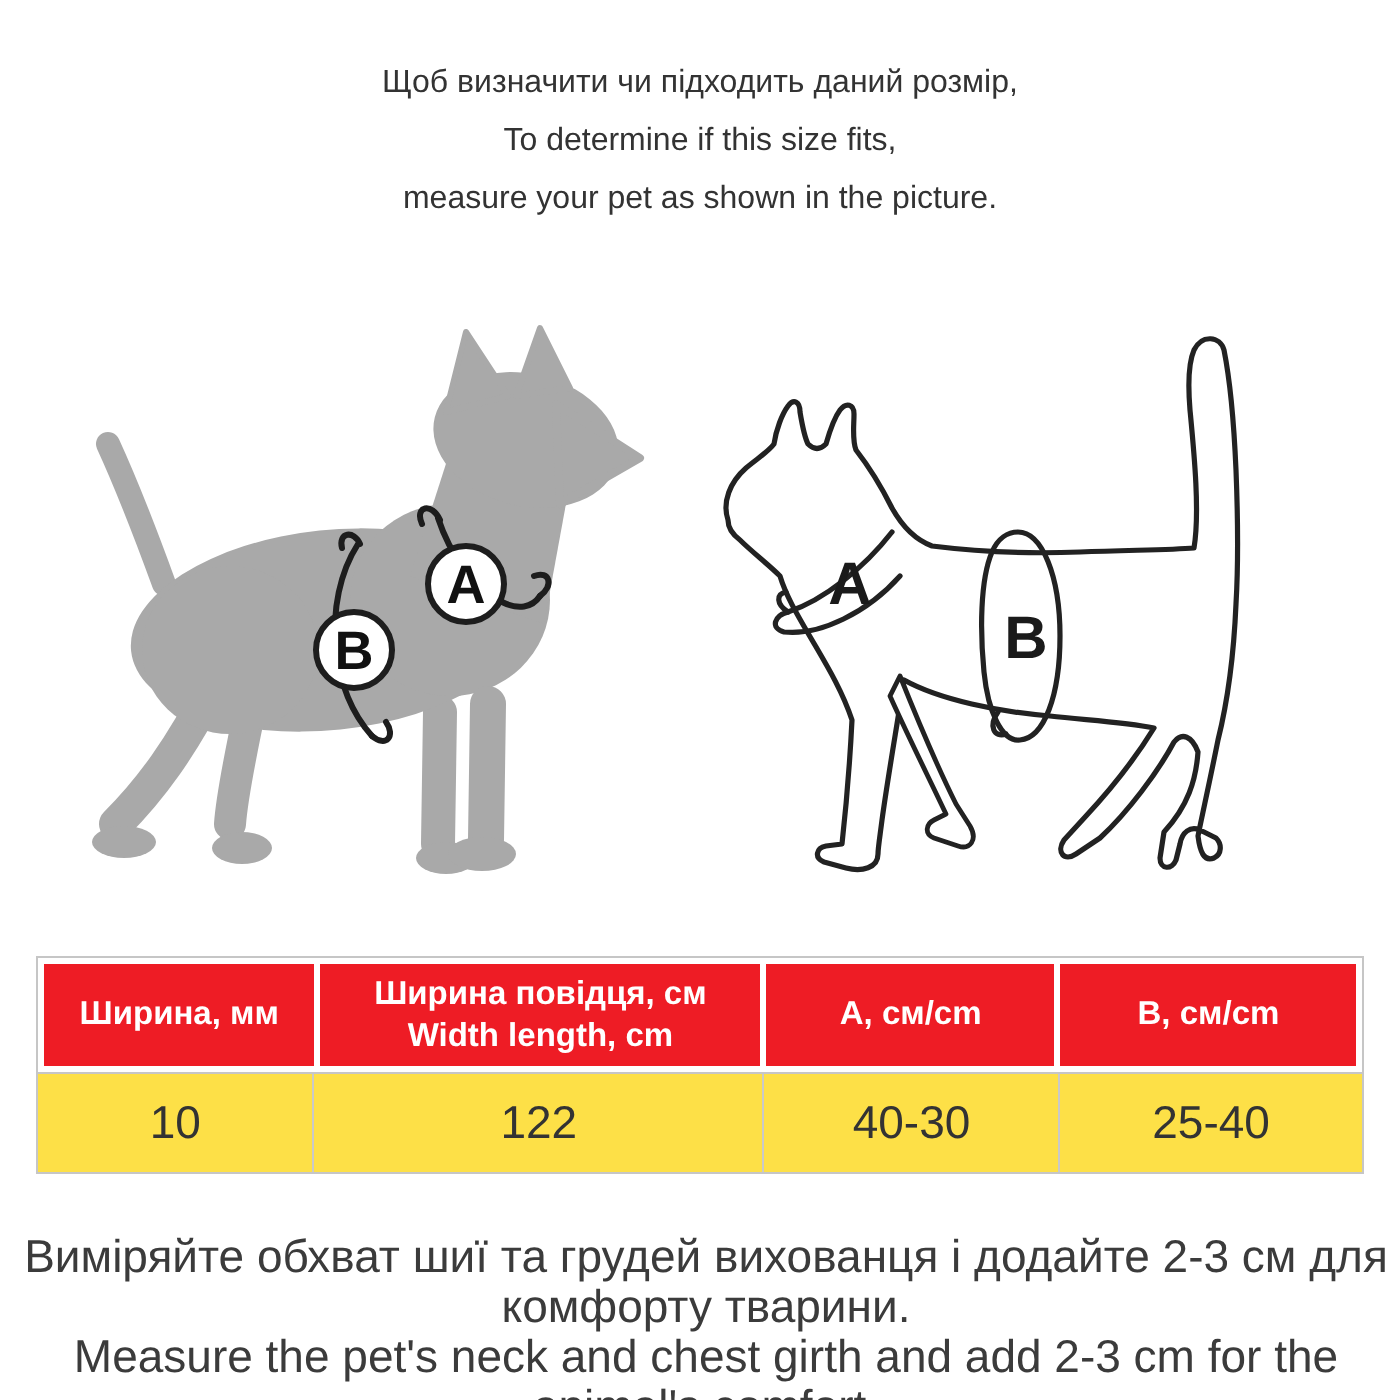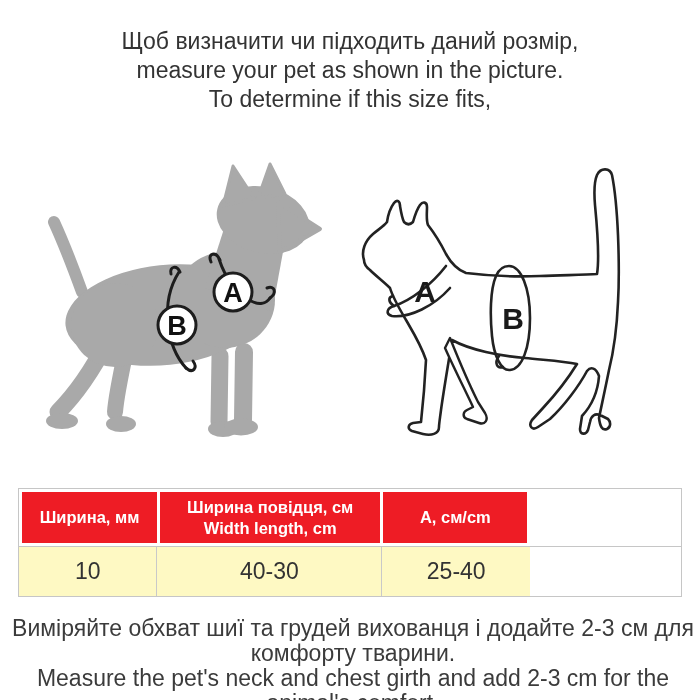--- a/index.html
+++ b/index.html
@@ -2,62 +2,62 @@
 <html><head>
 <meta charset="utf-8">
 <style>
   * { margin: 0; padding: 0; box-sizing: border-box; }
   html, body { width: 700px; height: 700px; background: #ffffff; overflow: hidden; }
   body { font-family: "Liberation Sans", sans-serif; position: relative; }
 
   .intro {
     position: absolute; top: 27px; left: 0; width: 700px;
     text-align: center; color: #333333;
-    font-size: 23px; line-height: 29px; font-weight: 400;
+    font-size: 16px; line-height: 29px; font-weight: 400;
   }
 
   .illustrations { position: absolute; top: 160px; left: 0; width: 700px; height: 310px; }
   .dog-svg { position: absolute; left: 20px; top: 0; }
   .cat-svg { position: absolute; left: 350px; top: 0; }
 
   .size-table {
-    position: absolute; left: 18px; top: 488px; width: 664px;
+    position: absolute; left: 18px; top: 478px; width: 664px;
     border: 1px solid #c6c6c6; background: #ffffff;
   }
   .thead {
     display: grid; grid-template-columns: 20.9fr 34fr 22.3fr 22.8fr;
     gap: 3px; padding: 3px; border-bottom: 1px solid #c6c6c6;
   }
   .th {
     background: #ee1c25; color: #ffffff; font-weight: 700;
     font-size: 16.5px; line-height: 21px; text-align: center;
     height: 51px; display: flex; flex-direction: column; justify-content: center;
   }
   .tbody { display: grid; grid-template-columns: 20.9fr 34fr 22.3fr 22.8fr; }
   .td {
     height: 49px; line-height: 49px; text-align: center;
-    font-size: 23px; color: #333333; background: #fef9c3;
+    font-size: 23px; color: #333333; background: #fde047;
   }
   .td:not(:last-child) { border-right: 1px solid #c9c9c9; }
 
   .footer-note {
     position: absolute; left: 8px; top: 616px; width: 690px;
     text-align: center; color: #3b3b3b;
     font-size: 23px; line-height: 25px; font-weight: 400;
   }
 
   svg text.marker-letter { font-family: "Liberation Sans", sans-serif; }
 </style>
 </head>
 <body>
 
 <div class="intro">
   <div>Щоб визначити чи підходить даний розмір,</div>
+  <div>To determine if this size fits,</div>
   <div>measure your pet as shown in the picture.</div>
-  <div>To determine if this size fits,</div>
 </div>
 
 <div class="illustrations">
 
   <svg class="dog-svg" width="330" height="310" viewBox="0 0 330 310">
     <g fill="#a9a9a9" stroke="none">
 
       <path d="M62,132 C54,110 45,86 34,62" fill="none" stroke="#a9a9a9" stroke-width="12" stroke-linecap="round"></path>
 
       <path d="M88,180 C70,215 55,235 38,252" fill="none" stroke="#a9a9a9" stroke-width="17" stroke-linecap="round"></path>
@@ -158,23 +158,27 @@
     <div class="th">
       <span>Ширина, мм</span>
     </div>
     <div class="th">
       <span>Ширина повідця, см</span>
       <span>Width length, cm</span>
     </div>
     <div class="th">
       <span>A, см/cm</span>
     </div>
+    <div class="th">
+      <span>B, см/cm</span>
+    </div>
   </div>
   <div class="tbody">
     <div class="td">10</div>
+    <div class="td">122</div>
     <div class="td">40-30</div>
     <div class="td">25-40</div>
   </div>
 </div>
 
 <div class="footer-note">
   <div>Виміряйте обхват шиї та грудей вихованця і додайте 2-3 см для комфорту тварини.</div>
   <div>Measure the pet's neck and chest girth and add 2-3 cm for the animal's comfort.</div>
 </div>
 

